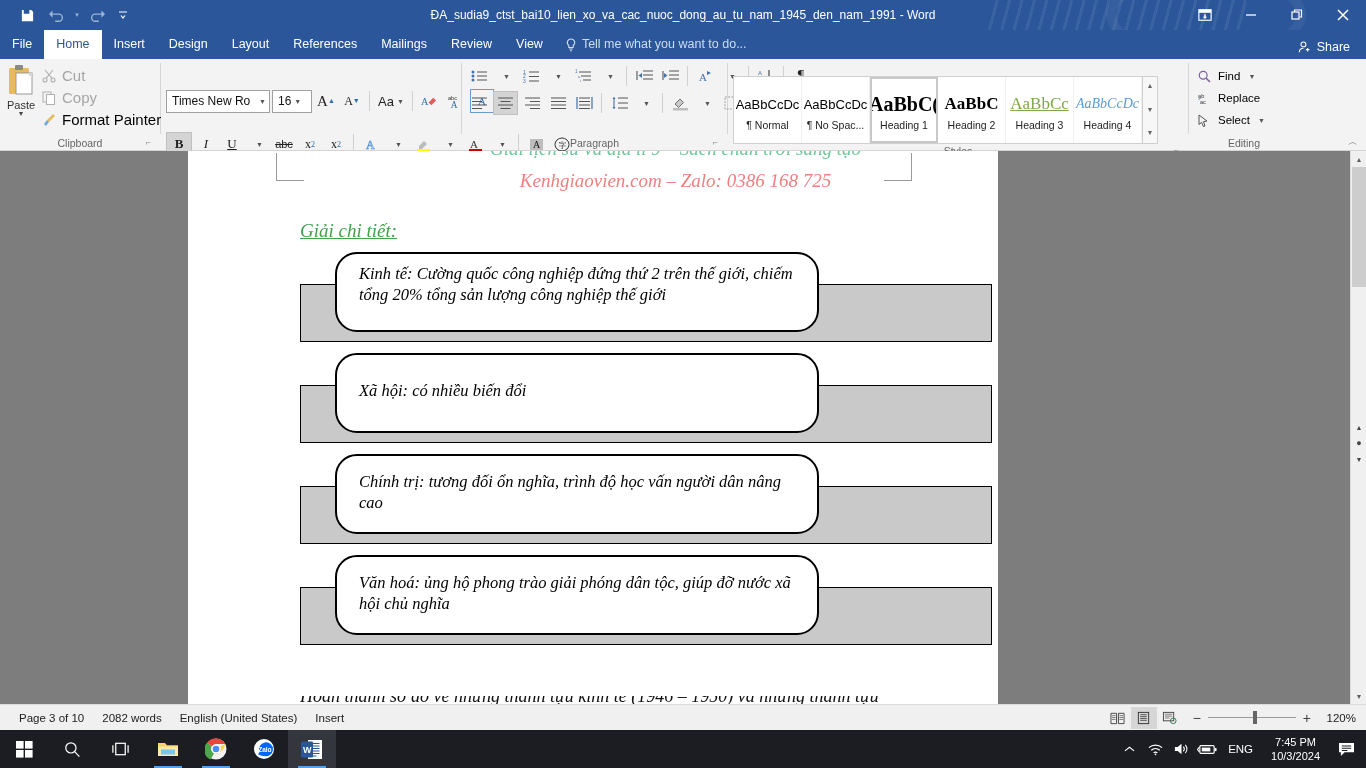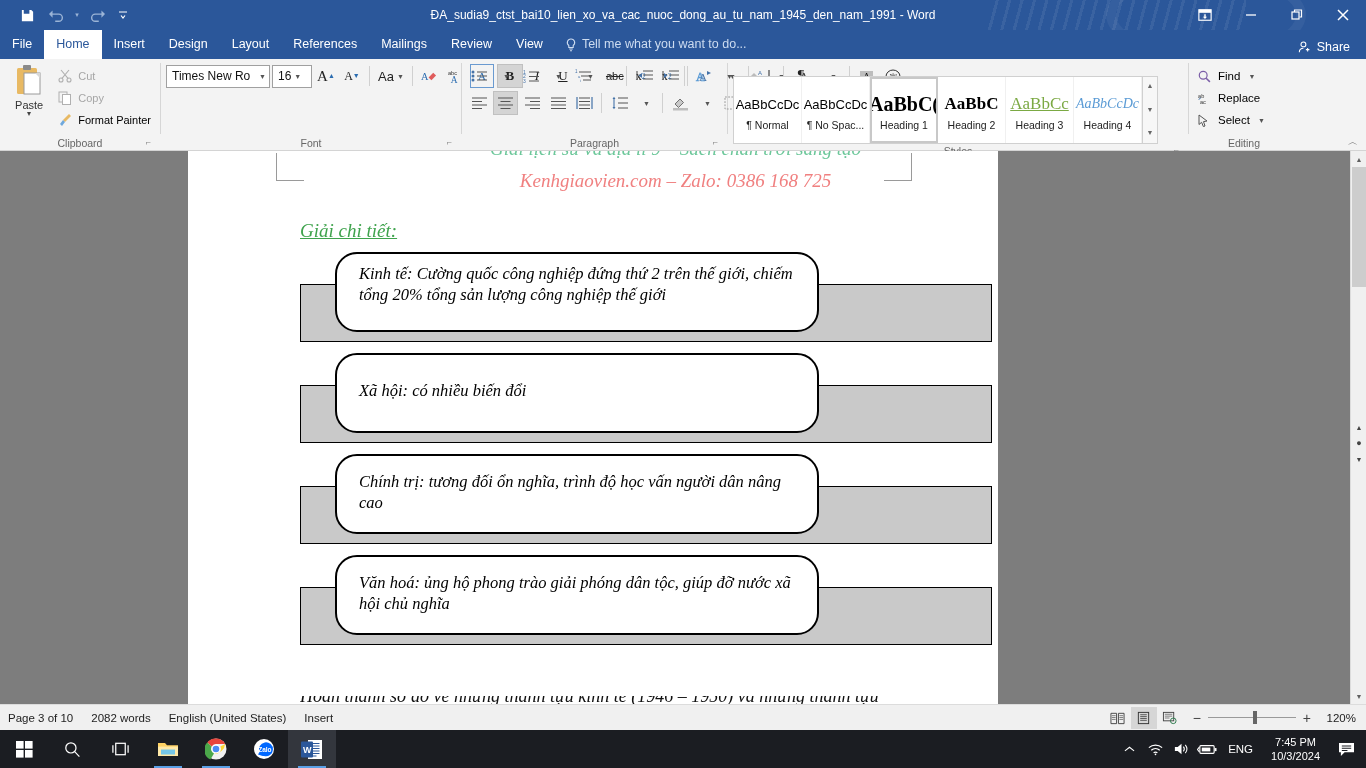--- a/index.html
+++ b/index.html
@@ -93,28 +93,28 @@
     width: 56px; display: flex; flex-direction: column; align-items: center;
     padding-top: 2px; cursor: default;
   }
   .paste-icon {
     width: 32px; height: 34px; position: relative;
   }
   .paste-label { font-size: 11px; color: #333; margin-top: 1px; }
   .paste-caret { font-size: 8px; color: #444; line-height: 6px; }
   .clip-list { display: flex; flex-direction: column; padding-top: 3px; gap: 1px; }
   .clip-item {
-    display: flex; align-items: center; gap: 5px; font-size: 11px;
+    display: flex; align-items: center; gap: 5px; font-size: 15px;
     padding: 2px 4px; height: 21px; white-space: nowrap;
   }
   .clip-item.disabled { color: #a6a6a6; }
   .clip-item .ci { width: 16px; height: 16px; display: flex; align-items: center; justify-content: center; }
 
   
-  .font-rows { display: flex; flex-direction: row; gap: 3px; padding-top: 2px; }
+  .font-rows { display: flex; flex-direction: column; gap: 19px; padding-top: 2px; margin-top: 25px; }
   .frow { display: flex; align-items: center; gap: 2px; height: 24px; }
   .fname-box, .fsize-box {
     border: 1px solid #a0a0a0; background: #fff; height: 23px;
     display: flex; align-items: center; font-size: 12px; color: #111;
     padding: 0 3px 0 5px;
   }
   .fname-box { width: 104px; justify-content: space-between; }
   .fsize-box { width: 40px; justify-content: flex-start; }
   .cdown { font-size: 7px; color: #555; padding-left: 3px; }
   .rbtn {
@@ -228,21 +228,21 @@
     font-size: 7px; color: #444;
   }
   .vs-nav.circle { font-size: 9px; }
 
   
   .statusbar {
     position: absolute; top: 704px; left: 0; width: 1366px; height: 26px;
     background: #f0f0f0; border-top: 1px solid #dcdcdc;
     display: flex; align-items: center; font-size: 11.5px; color: #222;
   }
-  .sb-left { display: flex; align-items: center; gap: 18px; padding-left: 8px; }
+  .sb-left { display: flex; align-items: center; gap: 18px; padding-left: 19px; }
   .sb-right { margin-left: auto; display: flex; align-items: center; gap: 0px; padding-right: 10px; }
   .view-btn {
     width: 26px; height: 22px; display: flex; align-items: center; justify-content: center;
     color: #333;
   }
   .view-btn.active { background: #d6d6d6; }
   .zoom-ctl { display: flex; align-items: center; gap: 7px; margin-left: 10px; }
   .zoom-track { width: 88px; height: 1px; background: #9a9a9a; position: relative; }
   .zoom-thumb {
     position: absolute; left: 45px; top: -6px; width: 4px; height: 13px; background: #666;

